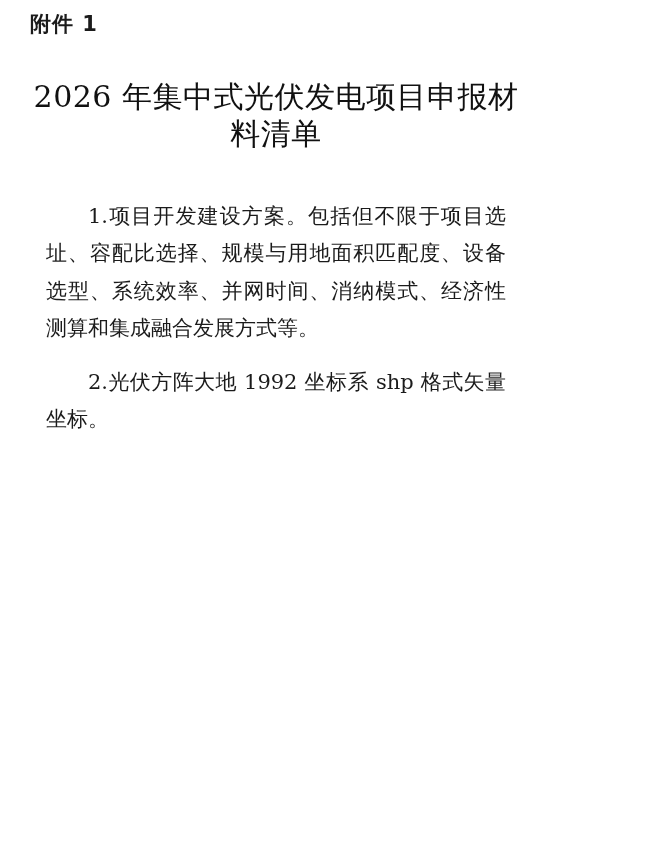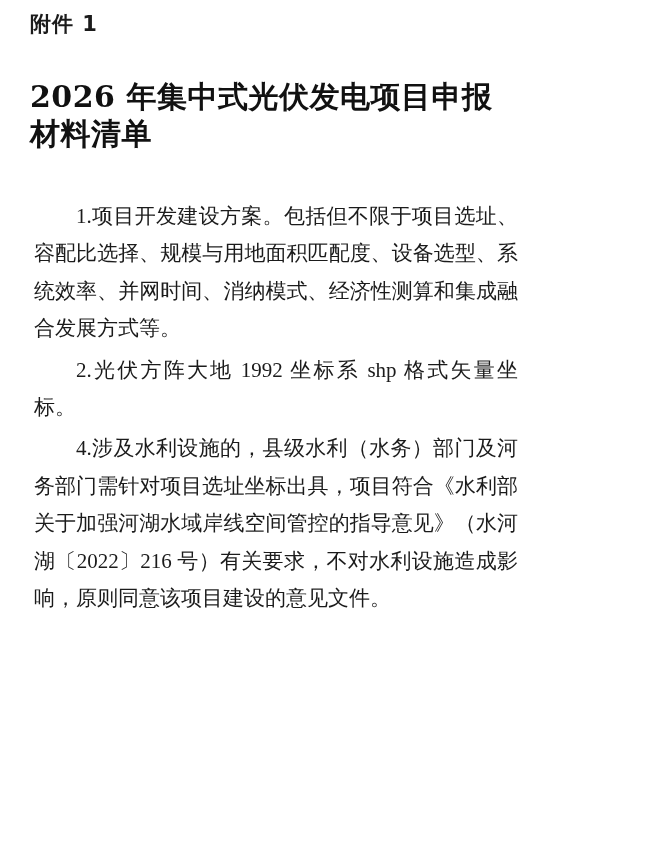--- a/index.html
+++ b/index.html
@@ -22,47 +22,46 @@
     font-family: "DejaVu Sans", "Liberation Sans", sans-serif;
     font-size: 21px;
     font-weight: 600;
     line-height: 28px;
     letter-spacing: 1px;
     color: #1b1b1b;
   }
   .doc-title {
     margin: 40px 0 0 0;
     font-size: 30px;
-    font-weight: 700;
+    font-weight: 400;
     line-height: 37px;
+    text-align: center;
     letter-spacing: 0.5px;
     color: #111111;
     font-family: "DejaVu Serif", "Liberation Serif", serif;
   }
   .doc-body {
     margin-top: 46px;
     font-size: 21px;
     line-height: 37.4px;
     text-align: justify;
     color: #1b1b1b;
   }
   .doc-body p {
-    margin: 4px;
+    margin: 16px;
     padding: 0;
     text-indent: 2em;
     word-break: break-all;
-    font-family: Liberation Serif, serif;
   }
 </style>
 </head>
 <body>
 
 <div class="page">
   <div class="attachment-label">附件 1</div>
 
   <h1 class="doc-title">2026 年集中式光伏发电项目申报材料清单</h1>
 
   <div class="doc-body">
     <p>1.项目开发建设方案。包括但不限于项目选址、容配比选择、规模与用地面积匹配度、设备选型、系统效率、并网时间、消纳模式、经济性测算和集成融合发展方式等。</p>
     <p>2.光伏方阵大地 1992 坐标系 shp 格式矢量坐标。</p>
-    <p>4.涉及水利设施的，县级水利（水务）部门及河务部门需针对项目选址坐标出具，项目符合《水利部关于加强河湖水域岸线空间管控的指导意见》（水河湖〔2022〕216 号）有关要求，不对水利设施造成影响，原则同意该项目建设的意见文件。</p>
   </div>
 </div>
 
 </body></html>

